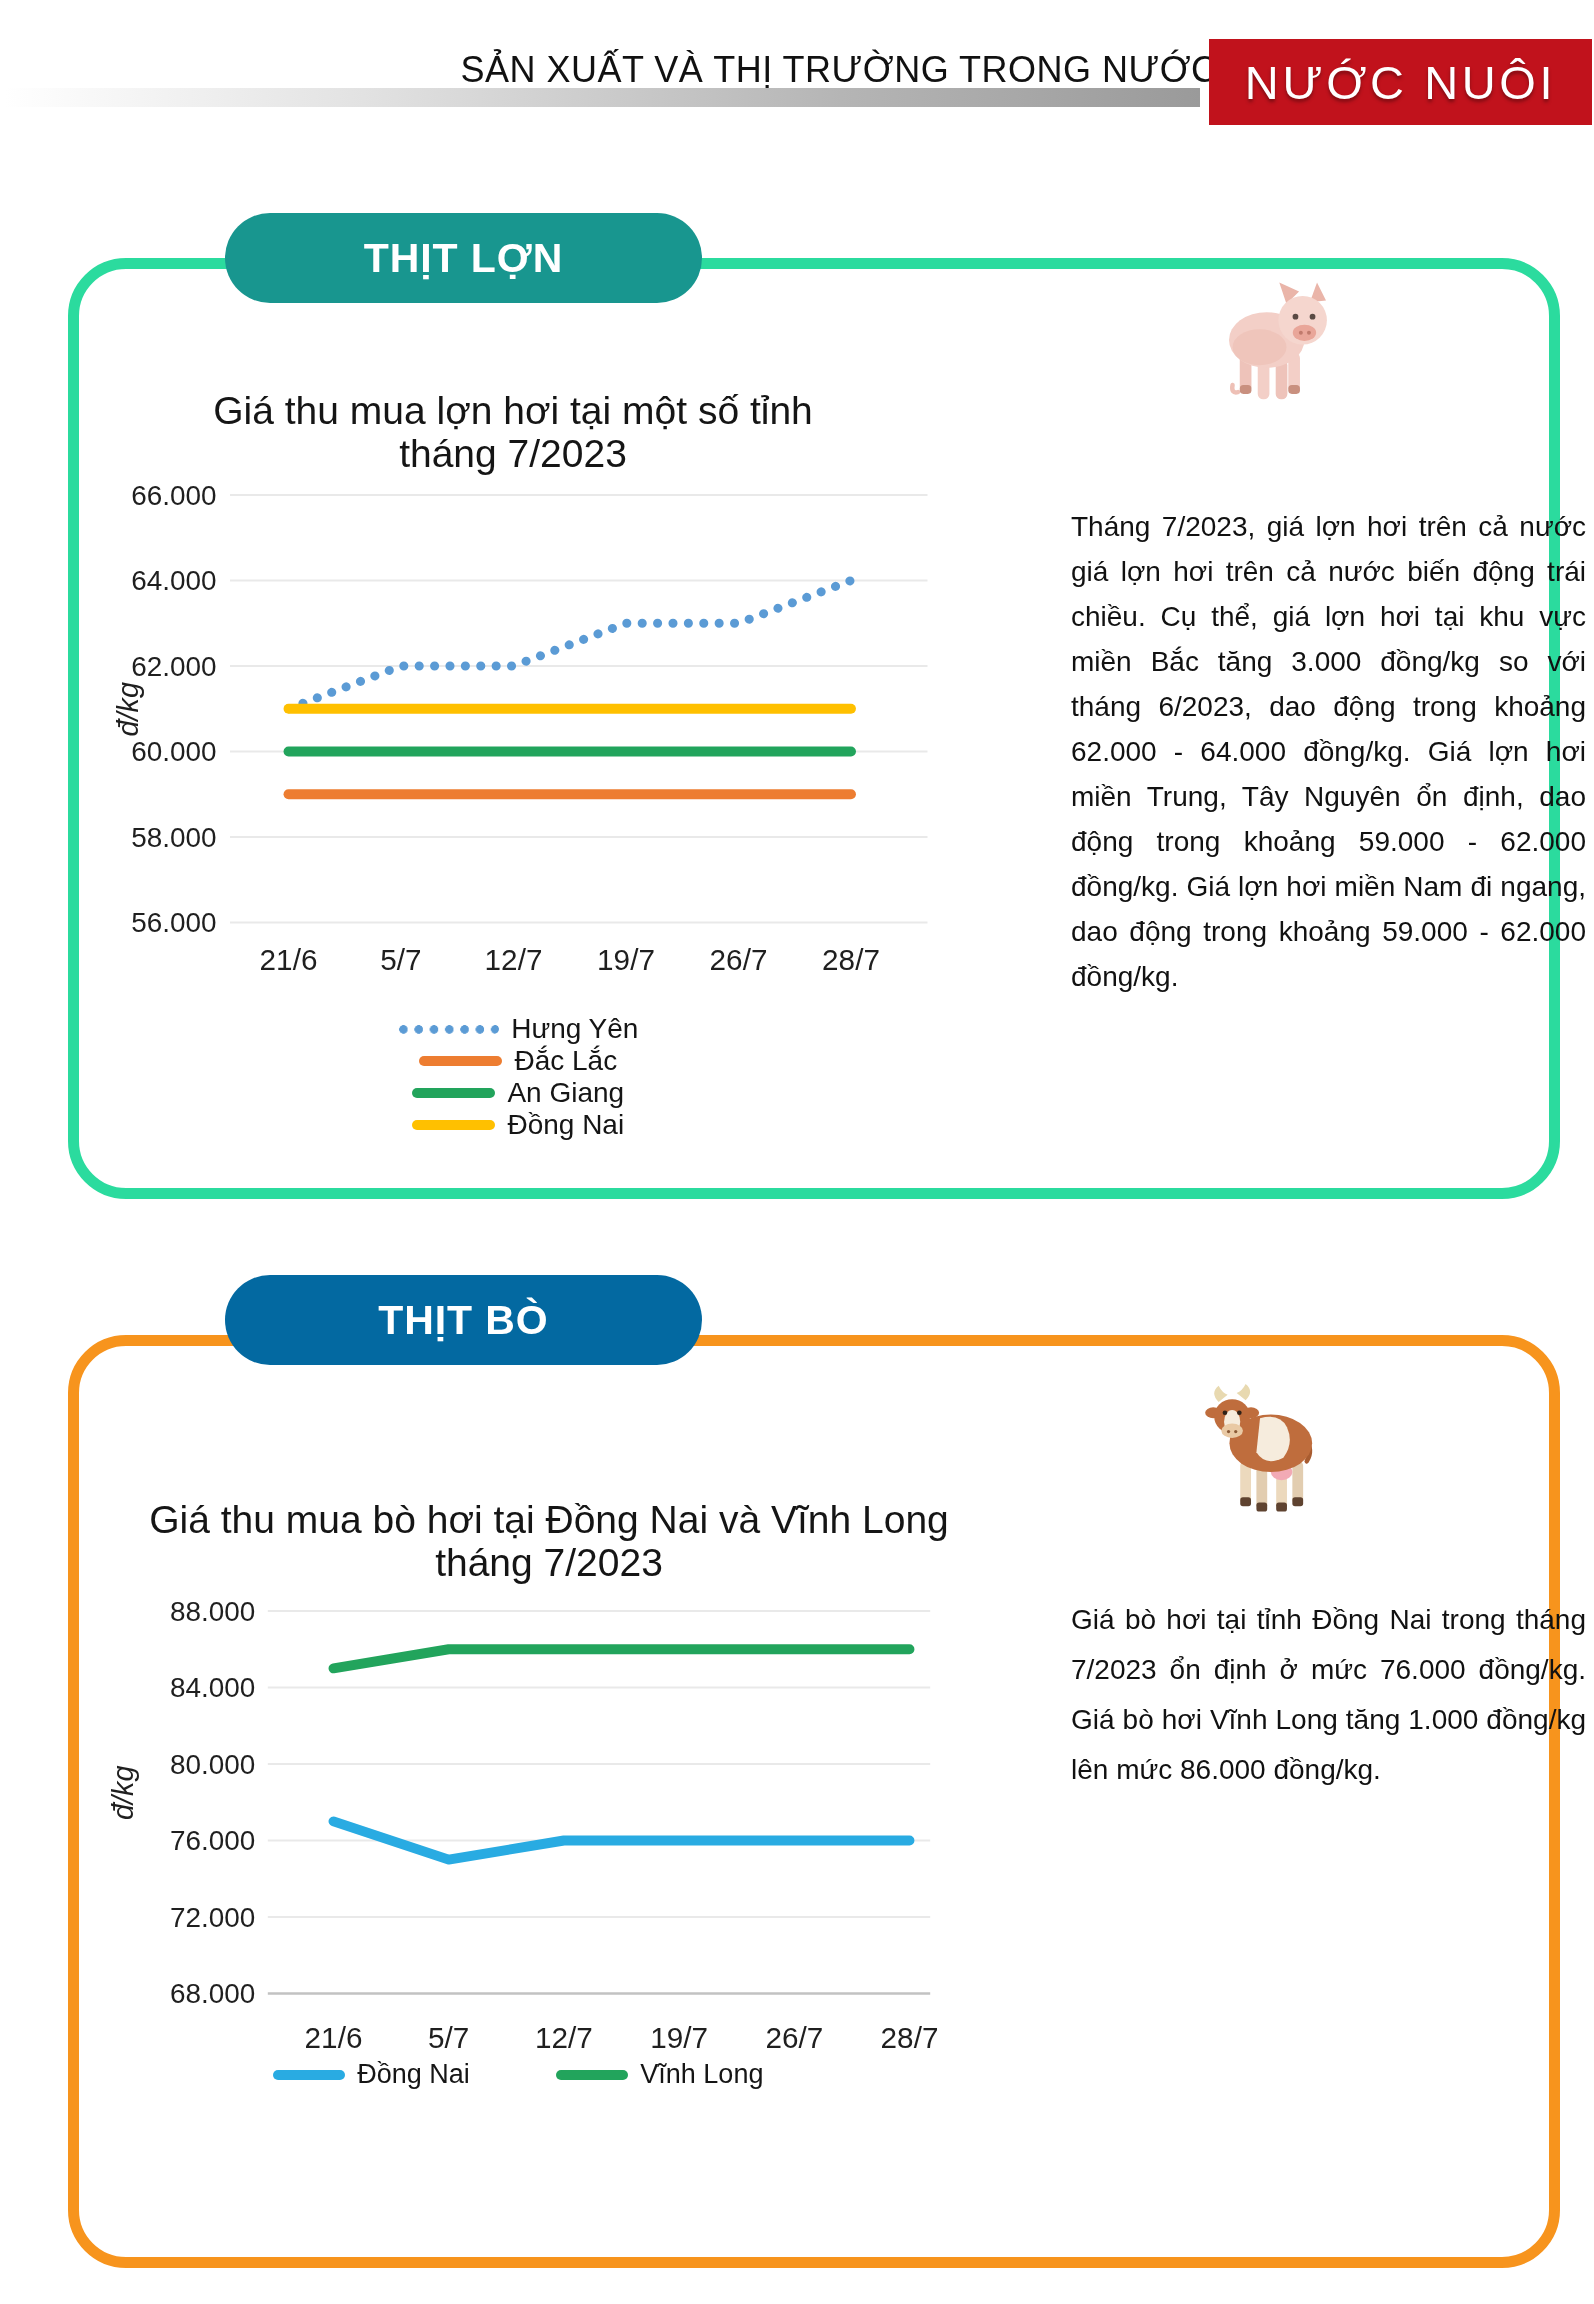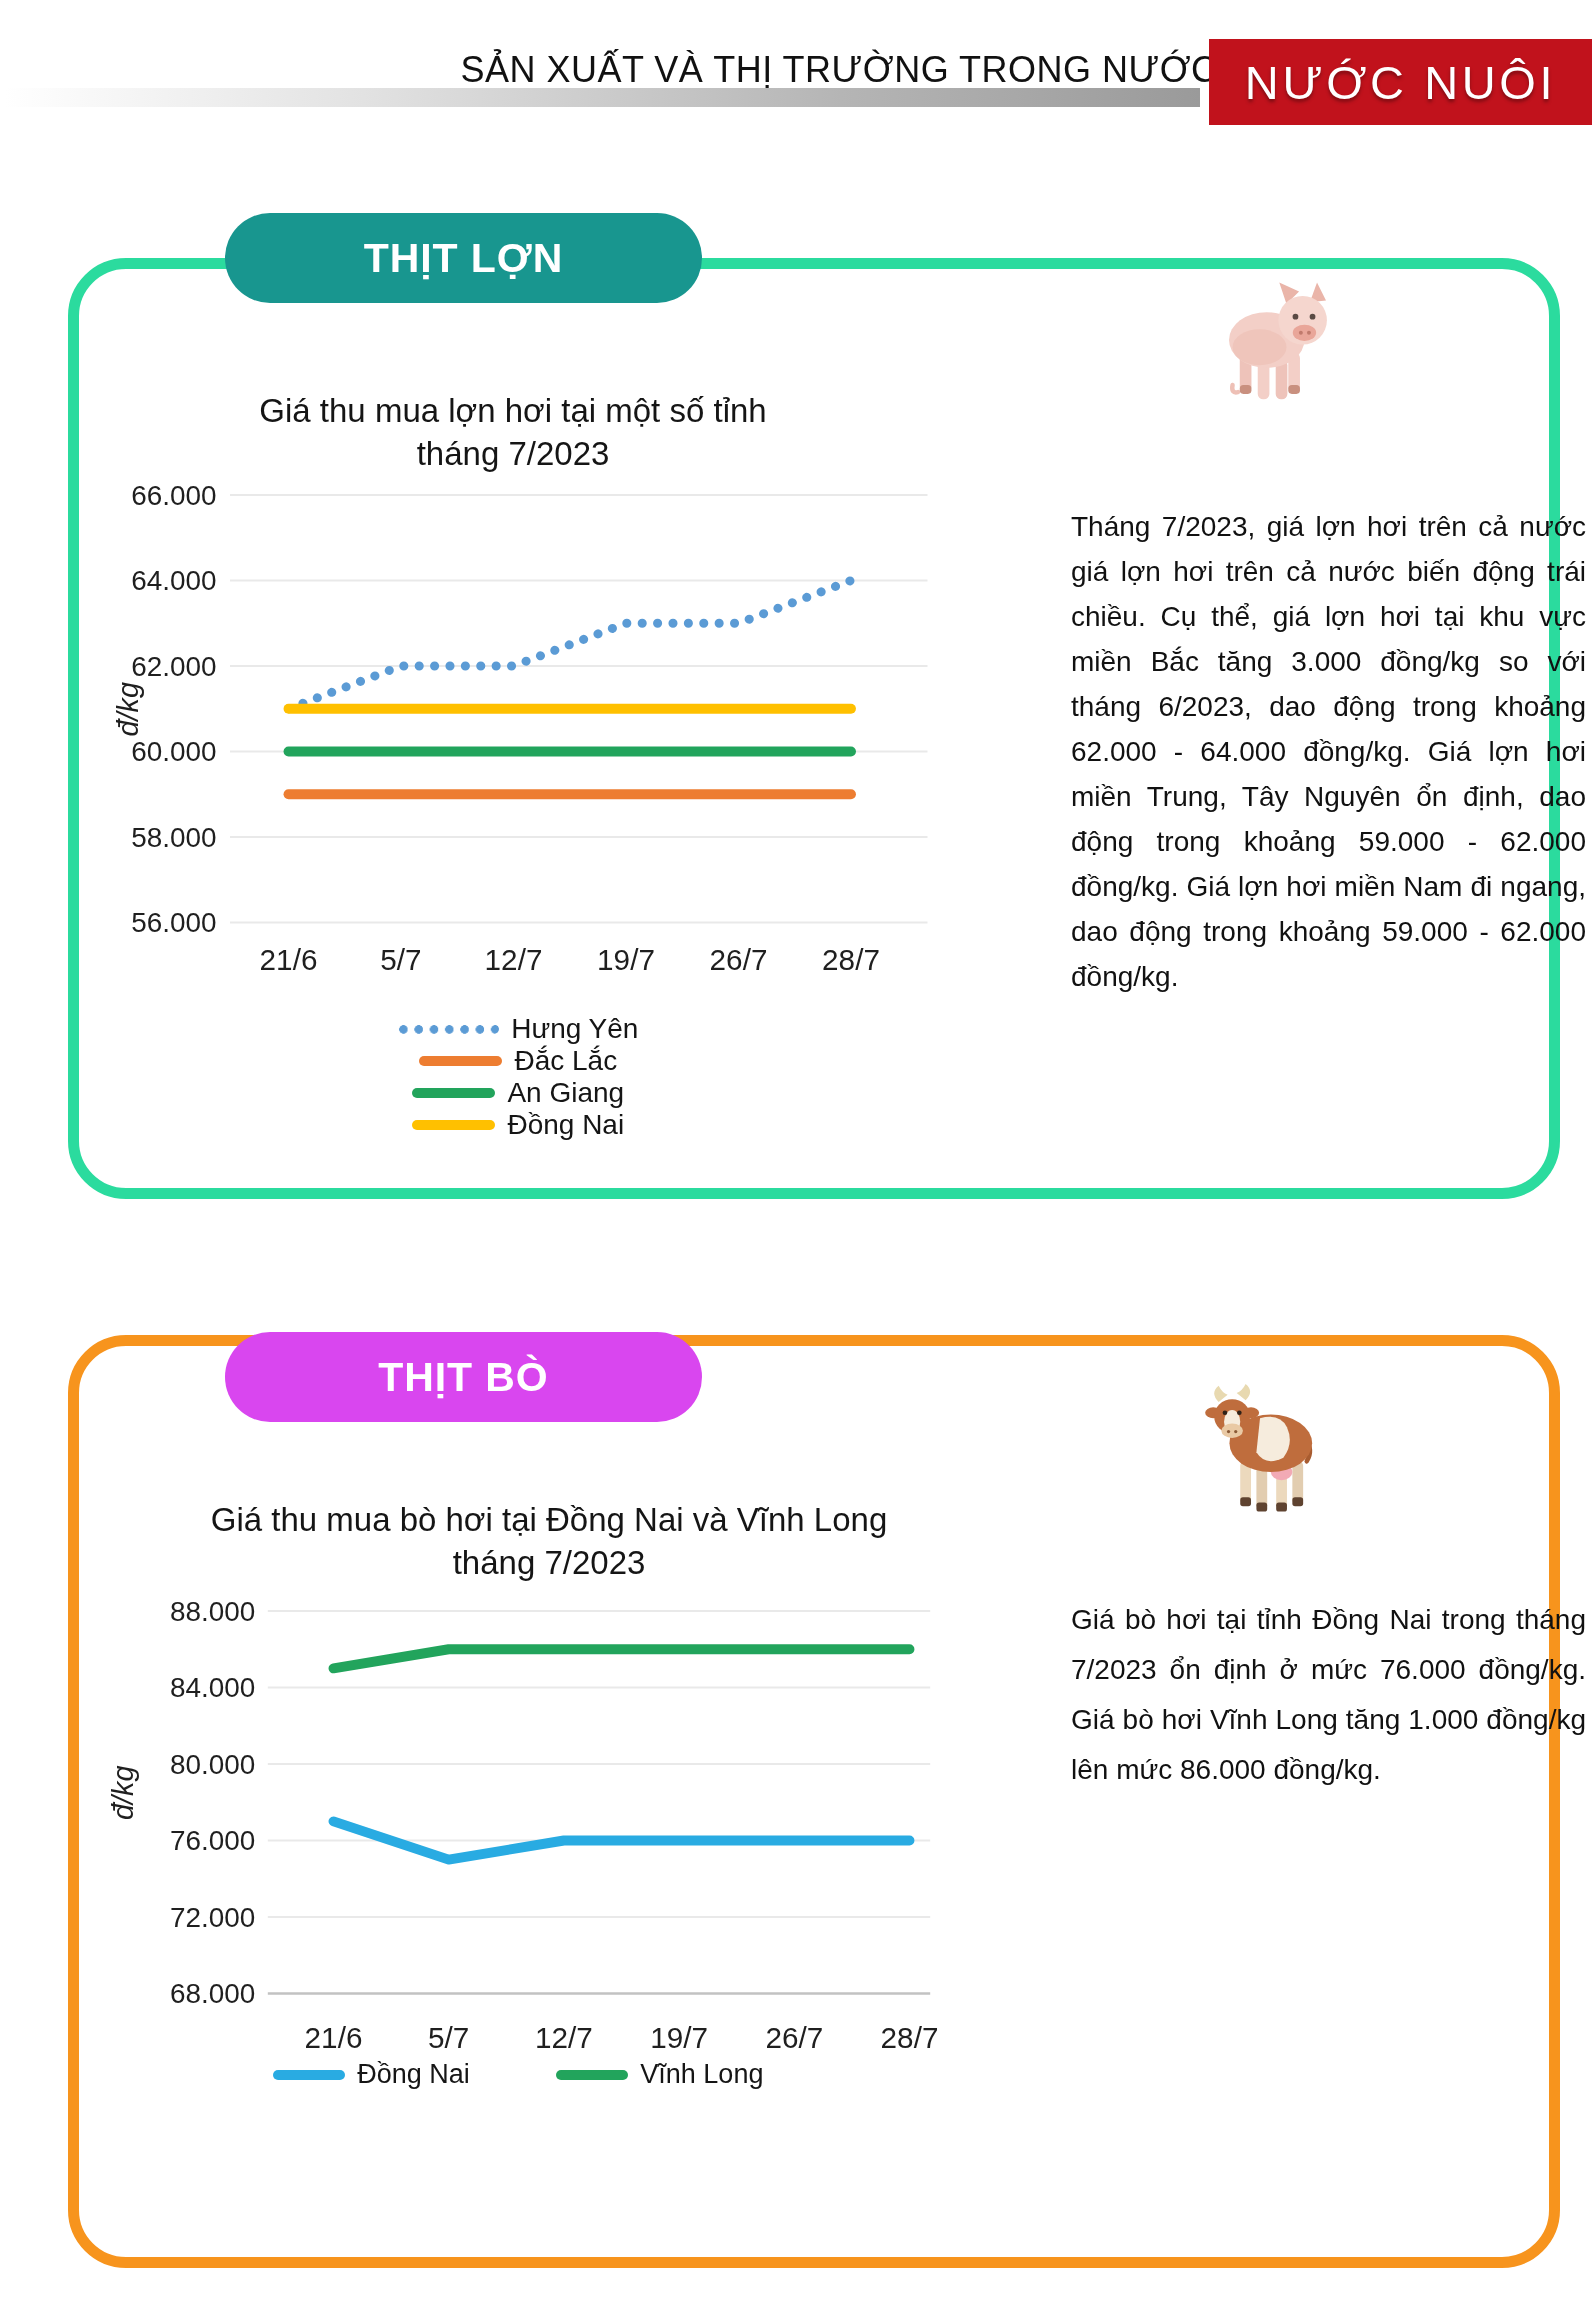--- a/index.html
+++ b/index.html
@@ -28,25 +28,25 @@
   .section-box { position:absolute; left:68px; width:1492px; border-radius:58px; background:transparent; }
   .pork-box { top:258px; height:941px; border:11.7px solid #2BDB9E; }
   .beef-box { top:1335px; height:933px; border:11.7px solid #F7941D; }
 
   .section-badge {
     position:absolute; left:225px; width:477px; height:90px; border-radius:47px;
     display:flex; align-items:center; justify-content:center;
     color:#fff; font-size:41px; font-weight:700; letter-spacing:0.9px; z-index:3;
   }
   .pork-badge { top:213px; background:#18968F; }
-  .beef-badge { top:1332px; background:#d946ef; }
+  .beef-badge { top:1275px; background:#0369a1; }
 
   
   .chart-title {
-    position:absolute; text-align:center; font-size:33px; font-weight:400;
+    position:absolute; text-align:center; font-size:39px; font-weight:400;
     color:#151515; line-height:43px; z-index:2;
   }
   .chart1-title { left:144px; top:389px; width:738px; }
   .chart2-title { left:135px; top:1498px; width:828px; }
 
   
   .chart-svg { position:absolute; left:95px; width:846px; z-index:2; }
   #chart1 { top:468px; height:549px; }
   #chart2 { top:1584px; height:495px; }
   svg text { font-family:"Liberation Sans","DejaVu Sans",sans-serif; }

